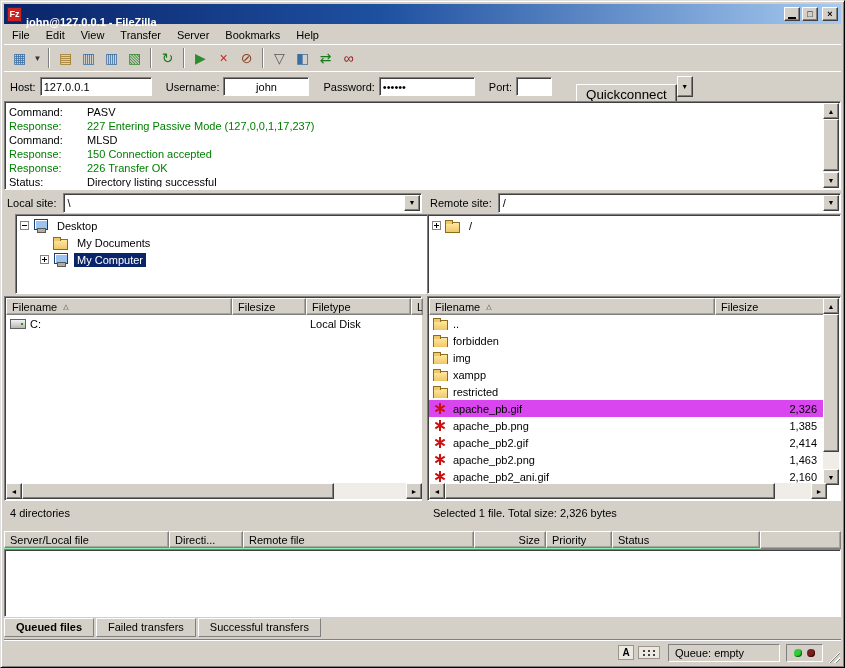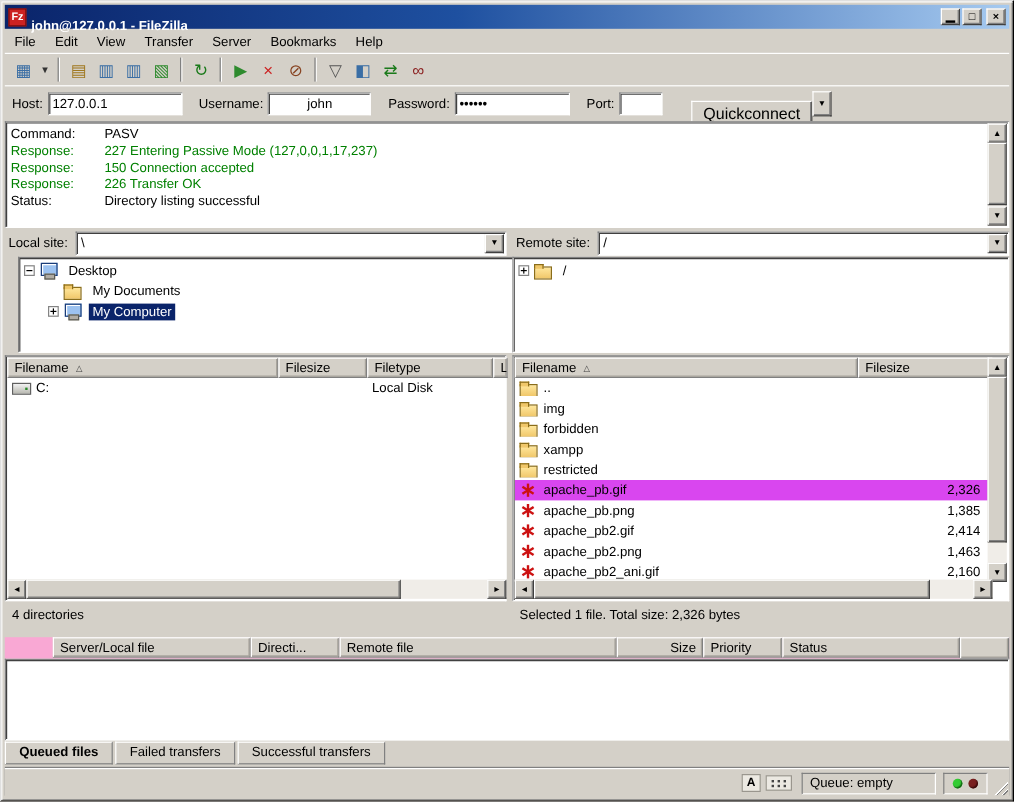--- a/index.html
+++ b/index.html
@@ -142,21 +142,21 @@
   .list-local .list-hscroll { width:416px; }
   .list-remote .list-hscroll { width:398px; }
   .list-vscroll { position:absolute; right:1px; top:1px; height:187px; }
 
   
   .pane-status { position:absolute; top:503px; height:18px; line-height:18px; padding-left:6px; }
   .status-local { left:3px; width:418px; }
   .status-remote { left:426px; right:3px; }
 
   
-  .queue-header { position:absolute; left:3px; top:530px; right:3px; height:18px; display:flex; background:#f9a8d4;padding-left:40px; }
+  .queue-header { position:absolute; left:3px; top:530px; right:3px; height:18px; display:flex; background:#86efac; }
   .queue-header div:nth-of-type(1) { width:165px; }
   .queue-header div:nth-of-type(2) { width:74px; }
   .queue-header div:nth-of-type(3) { width:231px; }
   .queue-header div:nth-of-type(4) { width:72px; }
   .queue-header div:nth-of-type(5) { width:66px; }
   .queue-header div:nth-of-type(6) { width:148px; }
   .queue-header::after { content:""; flex:1; background:#d4d0c8; border:1px solid; border-color:#fff #808080 #808080 #fff; box-shadow:inset -1px -1px 0 #a8a49c; }
   .queue-body { position:absolute; left:3px; top:548px; right:3px; height:68px; background:#fff;
     border:1px solid; border-color:#808080 #fff #fff #808080; box-shadow:inset 1px 1px 0 #404040; }
   .queue-tabs { position:absolute; left:3px; top:617px; height:19px; display:flex; gap:2px; }
@@ -270,20 +270,21 @@
     <input class="qc-input in-port" type="text" value="" style="">
     <button class="qc-btn">Quickconnect</button>
     <span class="qc-drop">▼</span>
   </div>
 
   <div class="log">
     <div class="log-lines">
 
     <div class="log-line" style="color: rgb(0, 0, 0);"><span class="log-label">Command:</span><span>PASV</span></div>
         <div class="log-line" style="color: rgb(0, 128, 0);"><span class="log-label">Response:</span><span>227 Entering Passive Mode (127,0,0,1,17,237)</span></div>
+        <div class="log-line" style="color: rgb(0, 0, 0);"><span class="log-label">Command:</span><span>MLSD</span></div>
         <div class="log-line" style="color: rgb(0, 128, 0);"><span class="log-label">Response:</span><span>150 Connection accepted</span></div>
         <div class="log-line" style="color: rgb(0, 128, 0);"><span class="log-label">Response:</span><span>226 Transfer OK</span></div>
         <div class="log-line" style="color: rgb(0, 0, 0);"><span class="log-label">Status:</span><span>Directory listing successful</span></div>
       </div>
     <div class="vscroll log-vscroll">
       <span class="sb-btn">▲</span>
       <span class="v-thumb" style="height:52px"></span>
       <span class="sb-btn sb-bottom">▼</span>
     </div>
   </div>
@@ -367,28 +368,28 @@
     <div class="file-row">
           <span class="cell c-name">
             <span class="row-icon icon-folder"></span>
             <span>..</span>
           </span>
           <span class="cell c-size"></span>
         </div>
         <div class="file-row">
           <span class="cell c-name">
             <span class="row-icon icon-folder"></span>
+            <span>forbidden</span>
+          </span>
+          <span class="cell c-size"></span>
+        </div>
+        <div class="file-row">
+          <span class="cell c-name">
+            <span class="row-icon icon-folder"></span>
             <span>img</span>
-          </span>
-          <span class="cell c-size"></span>
-        </div>
-        <div class="file-row">
-          <span class="cell c-name">
-            <span class="row-icon icon-folder"></span>
-            <span>forbidden</span>
           </span>
           <span class="cell c-size"></span>
         </div>
         <div class="file-row">
           <span class="cell c-name">
             <span class="row-icon icon-folder"></span>
             <span>xampp</span>
           </span>
           <span class="cell c-size"></span>
         </div>

